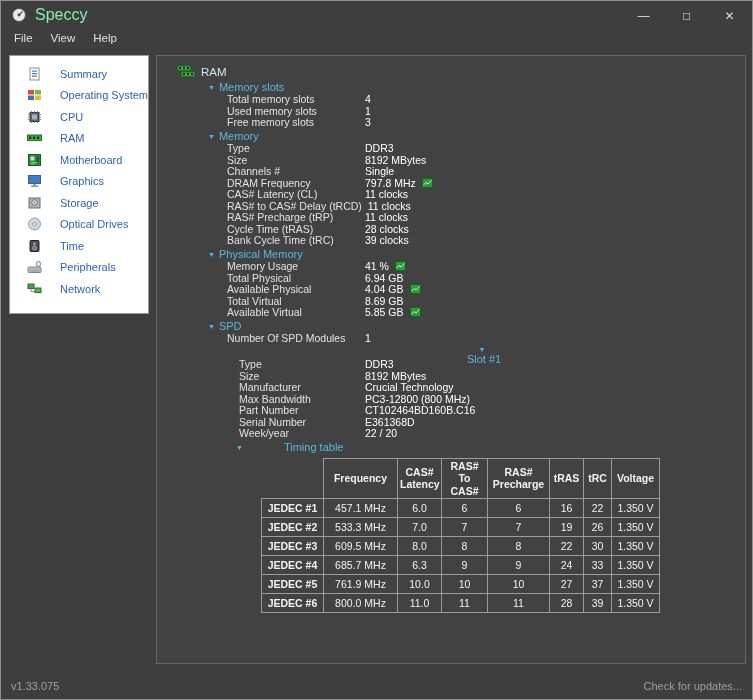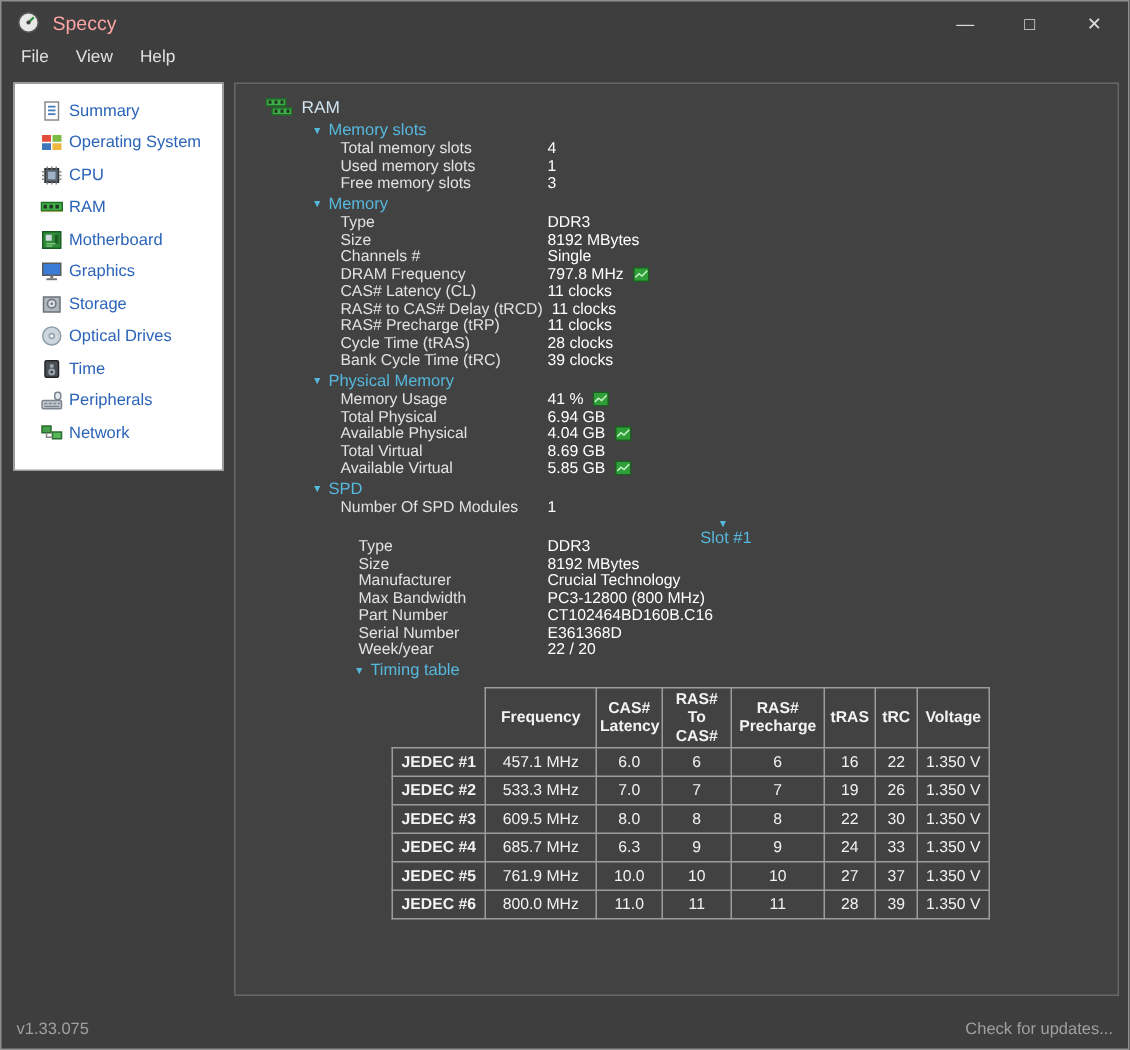--- a/index.html
+++ b/index.html
@@ -3,43 +3,43 @@
 <meta charset="utf-8">
 <style>
   *{margin:0;padding:0;box-sizing:border-box;}
   html,body{width:753px;height:700px;}
   body{font-family:"Liberation Sans",sans-serif;background:#2f2f2f;}
   .window{position:relative;width:753px;height:700px;background:var(--winbg,#3e3e3e);
     border:1px solid #8f8f8f;overflow:hidden;color:#e6e6e6;}
   
   .titlebar{position:absolute;top:0;left:0;right:0;height:28px;display:flex;align-items:center;padding-left:10px;}
   .app-icon{width:16px;height:16px;margin-right:8px;display:inline-flex;}
-  .title{font-size:13px;color:#fca5a5;}
+  .title{font-size:16px;color:#86efac;}
   .win-controls{position:absolute;right:1px;top:1px;height:27px;display:flex;}
   .wbtn{width:43px;height:27px;background:transparent;border:none;color:#dcdcdc;font-size:12px;
     font-family:inherit;display:flex;align-items:center;justify-content:center;}
   
   .menubar{position:absolute;top:28px;left:0;right:0;height:18px;display:flex;align-items:center;padding-left:4px;}
   .menu-item{font-size:11.5px;color:#e0e0e0;padding:2px 9px;}
   
   .sidebar{position:absolute;left:8px;top:54px;width:140px;height:259px;background:var(--sbbg,#fff);
     border:1px solid #9a9a9a;padding-top:7px;}
-  .sb-item{display:flex;align-items:center;height:21.5px;padding-left:17px;gap:4px;cursor:default;}
+  .sb-item{display:flex;align-items:center;height:21.5px;padding-left:17px;gap:18px;cursor:default;}
   .sb-ico{width:15px;height:14px;display:inline-flex;flex:0 0 auto;}
   .sb-label{font-size:11px;color:var(--link,#2a63b8);white-space:nowrap;}
   
   .content{position:absolute;left:155px;top:54px;width:590px;height:609px;background:var(--panelbg,#424242);
     border:1px solid #666;padding:8px 0 0 20px;overflow:hidden;}
   .page-title{display:flex;align-items:center;gap:6px;height:15px;font-size:11.5px;color:#cfe3ef;}
   .pt-icon{display:inline-flex;}
   .sec{display:flex;align-items:center;height:12.5px;margin-top:2px;color:var(--accent,#56b8dd);font-size:11px;}
   .sec .arrow{font-size:7px;margin-right:4px;}
   .sec.lvl1{padding-left:31px;}
   .sec.lvl2{padding-left:46px;flex-direction:column;}
-  .sec.lvl3{padding-left:59px;}
+  .sec.lvl3{padding-left:59px;gap:37px;}
   .row{display:flex;align-items:center;height:11.5px;font-size:10.5px;}
   .row.lvl1{padding-left:50px;}
   .row.lvl2{padding-left:62px;}
   .row .lbl{display:inline-block;min-width:138px;padding-right:6px;color:#e2e2e2;white-space:nowrap;}
   .row.lvl2 .lbl{min-width:126px;}
   .row .val{color:#ffffff;white-space:nowrap;}
   .row .ind{margin-left:6px;display:inline-flex;}
   
   .timing{border-collapse:collapse;margin-left:84px;margin-top:4px;table-layout:fixed;width:398px;}
   .timing th,.timing td{border:1px solid #9c9c9c;font-size:10.5px;color:#f2f2f2;text-align:center;

